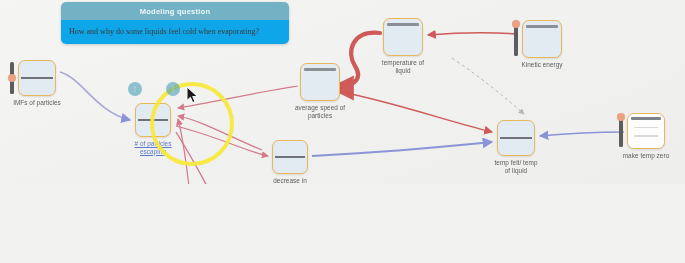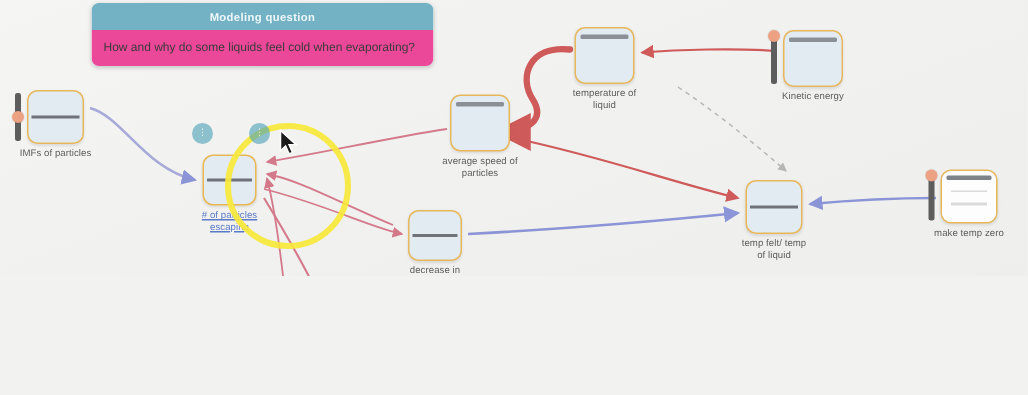--- a/index.html
+++ b/index.html
@@ -26,23 +26,24 @@
     box-shadow:0 1px 3px rgba(0,0,0,.18);
     background:#ffffff;
   }
   .mq-head{
     background:#72b2c4;color:#eef7fa;
     font-size:7.5px;letter-spacing:.25px;
     text-align:center;padding:4.5px 0 4.5px;
     font-weight:600;
   }
   .mq-body{
-    background:#ec4899;color:#3b3b3b;
+    background:#0ea5e9;color:#3b3b3b;
     font-size:8px;padding:7px 8px 8px 8px;
     line-height:1.15;
+    font-family:Liberation Serif, serif;
   }
 
   
   .node{position:absolute;}
   .nbox{
     position:absolute;left:0;top:0;
     border:1.6px solid #e8b75b;
     border-radius:7px;
     background:#e2eaf2;
     box-sizing:border-box;

